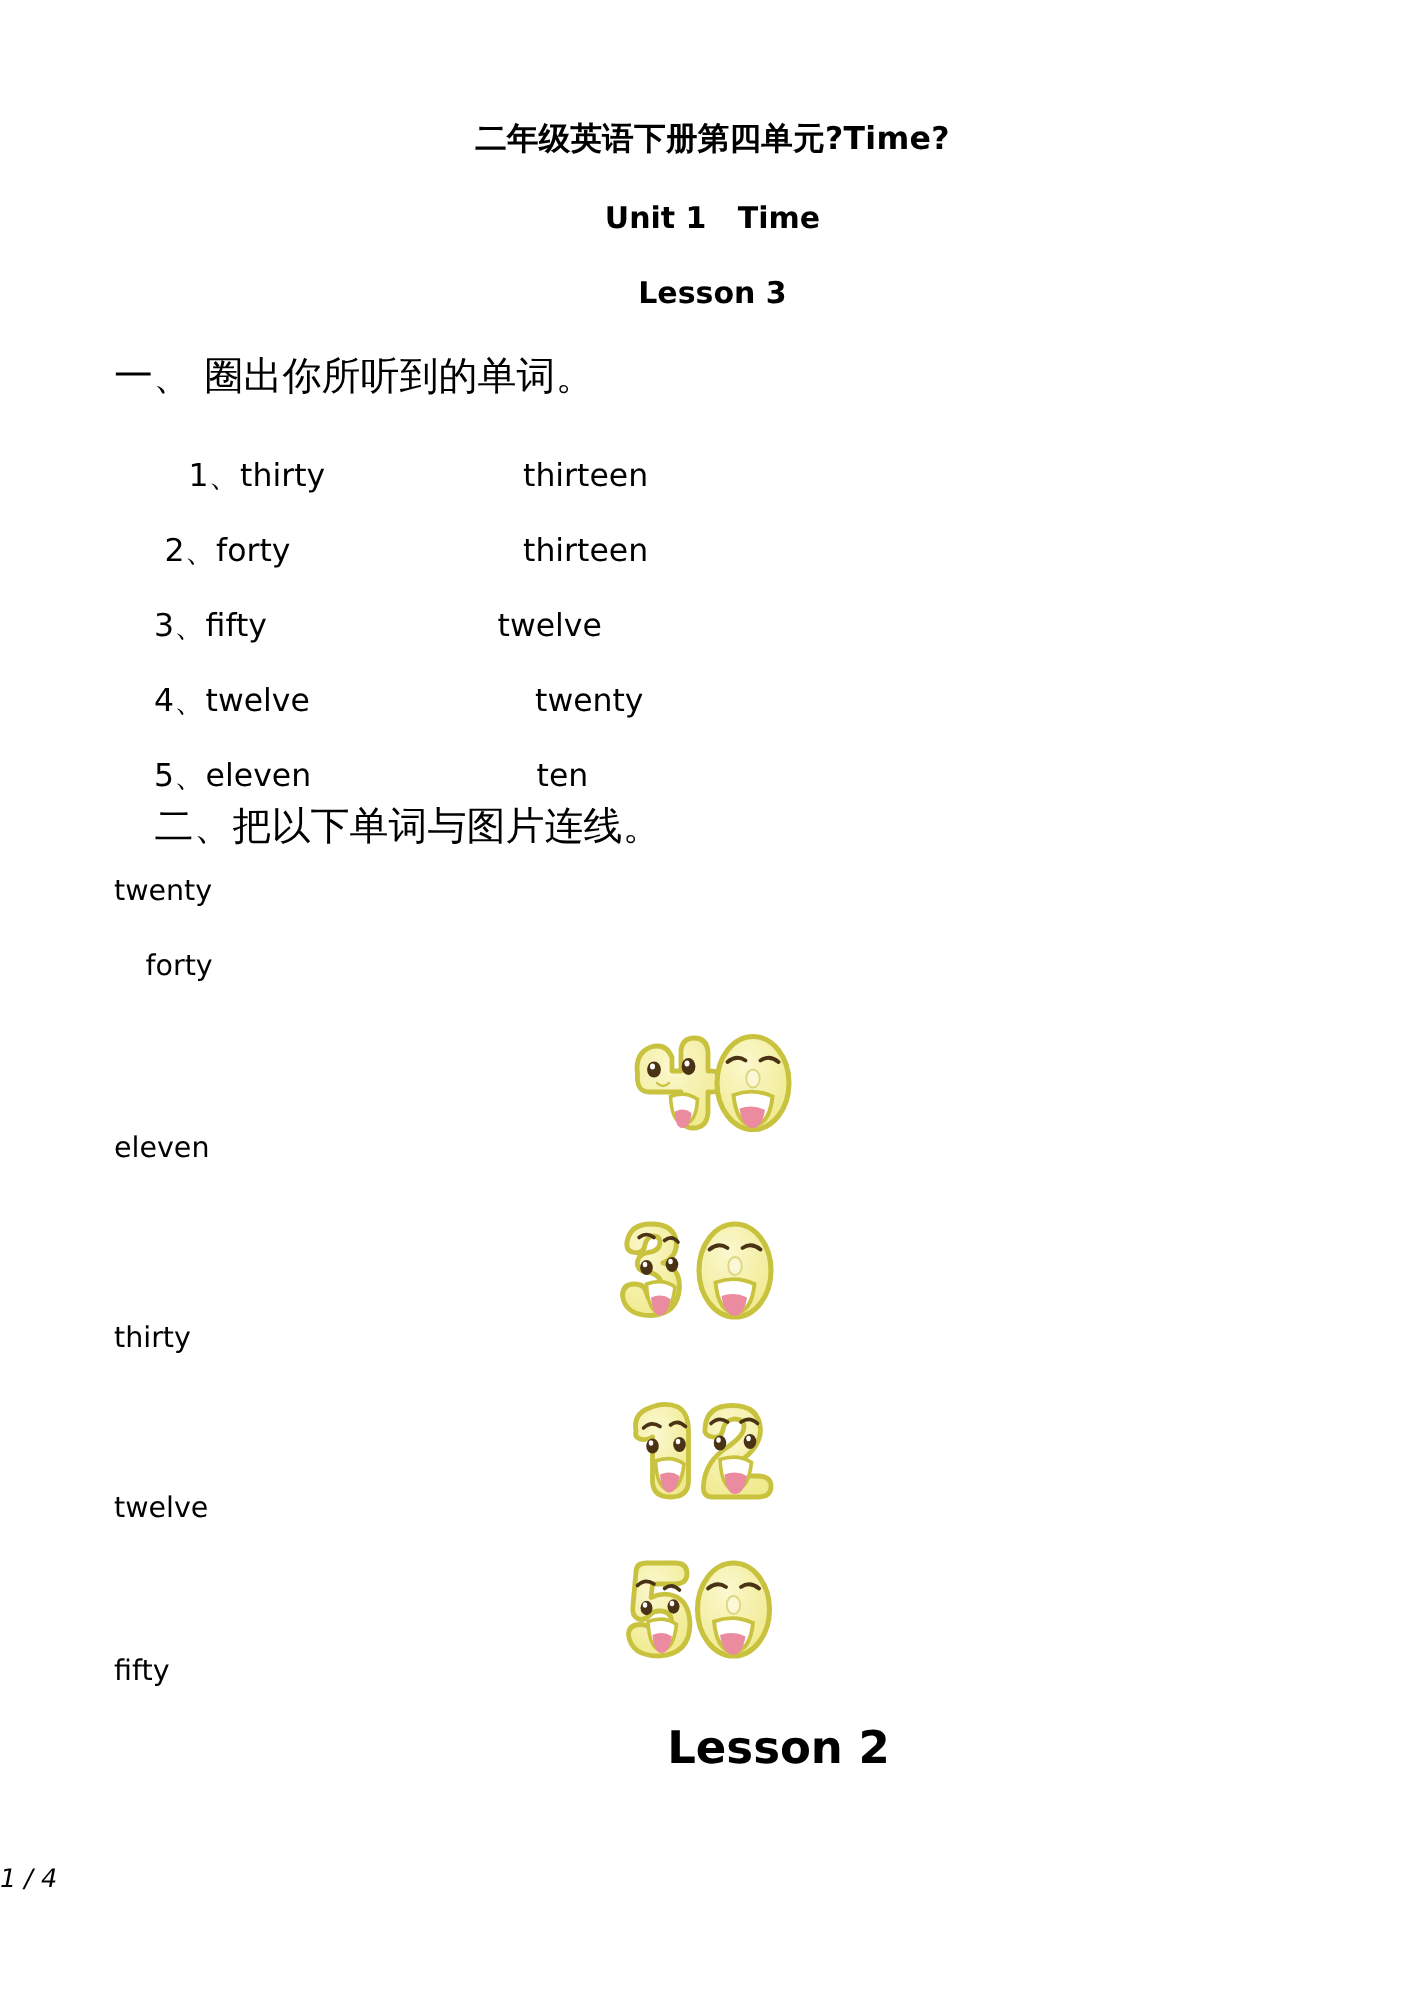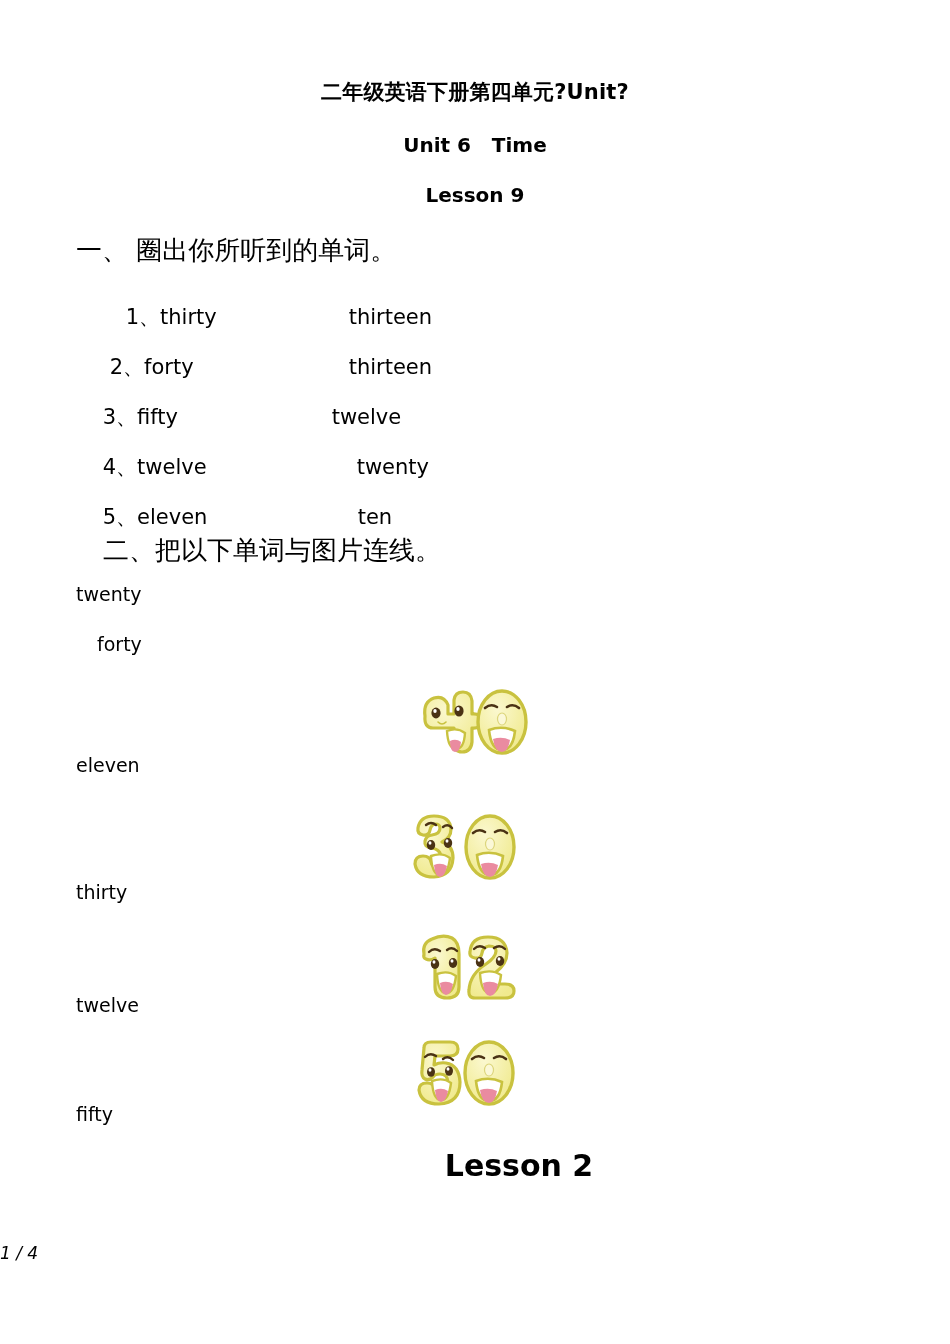--- a/index.html
+++ b/index.html
@@ -106,25 +106,25 @@
     font-size: 17px;
     white-space: pre;
     font-style: italic;
   }
 </style>
 </head>
 <body>
 
 <div class="page">
 
-  <div class="doc-title">二年级英语下册第四单元?Unit?</div>
-
-  <div class="unit-title">Unit 6   Time</div>
-
-  <div class="lesson-one">Lesson 9</div>
+  <div class="doc-title">二年级英语下册第四单元?Time?</div>
+
+  <div class="unit-title">Unit 1   Time</div>
+
+  <div class="lesson-one">Lesson 3</div>
 
   <div class="section-head" id="sec1-head">一、 圈出你所听到的单词。</div>
 
   <div class="ex1-row" style="top:286px; left:99px;">
     <span class="ex1-left">1、</span><span class="ex1-left">thirty</span>
   </div>
   <div class="ex1-row" style="top:286px; left:322px;">
     <span class="ex1-right">thirteen</span>
   </div>
 

